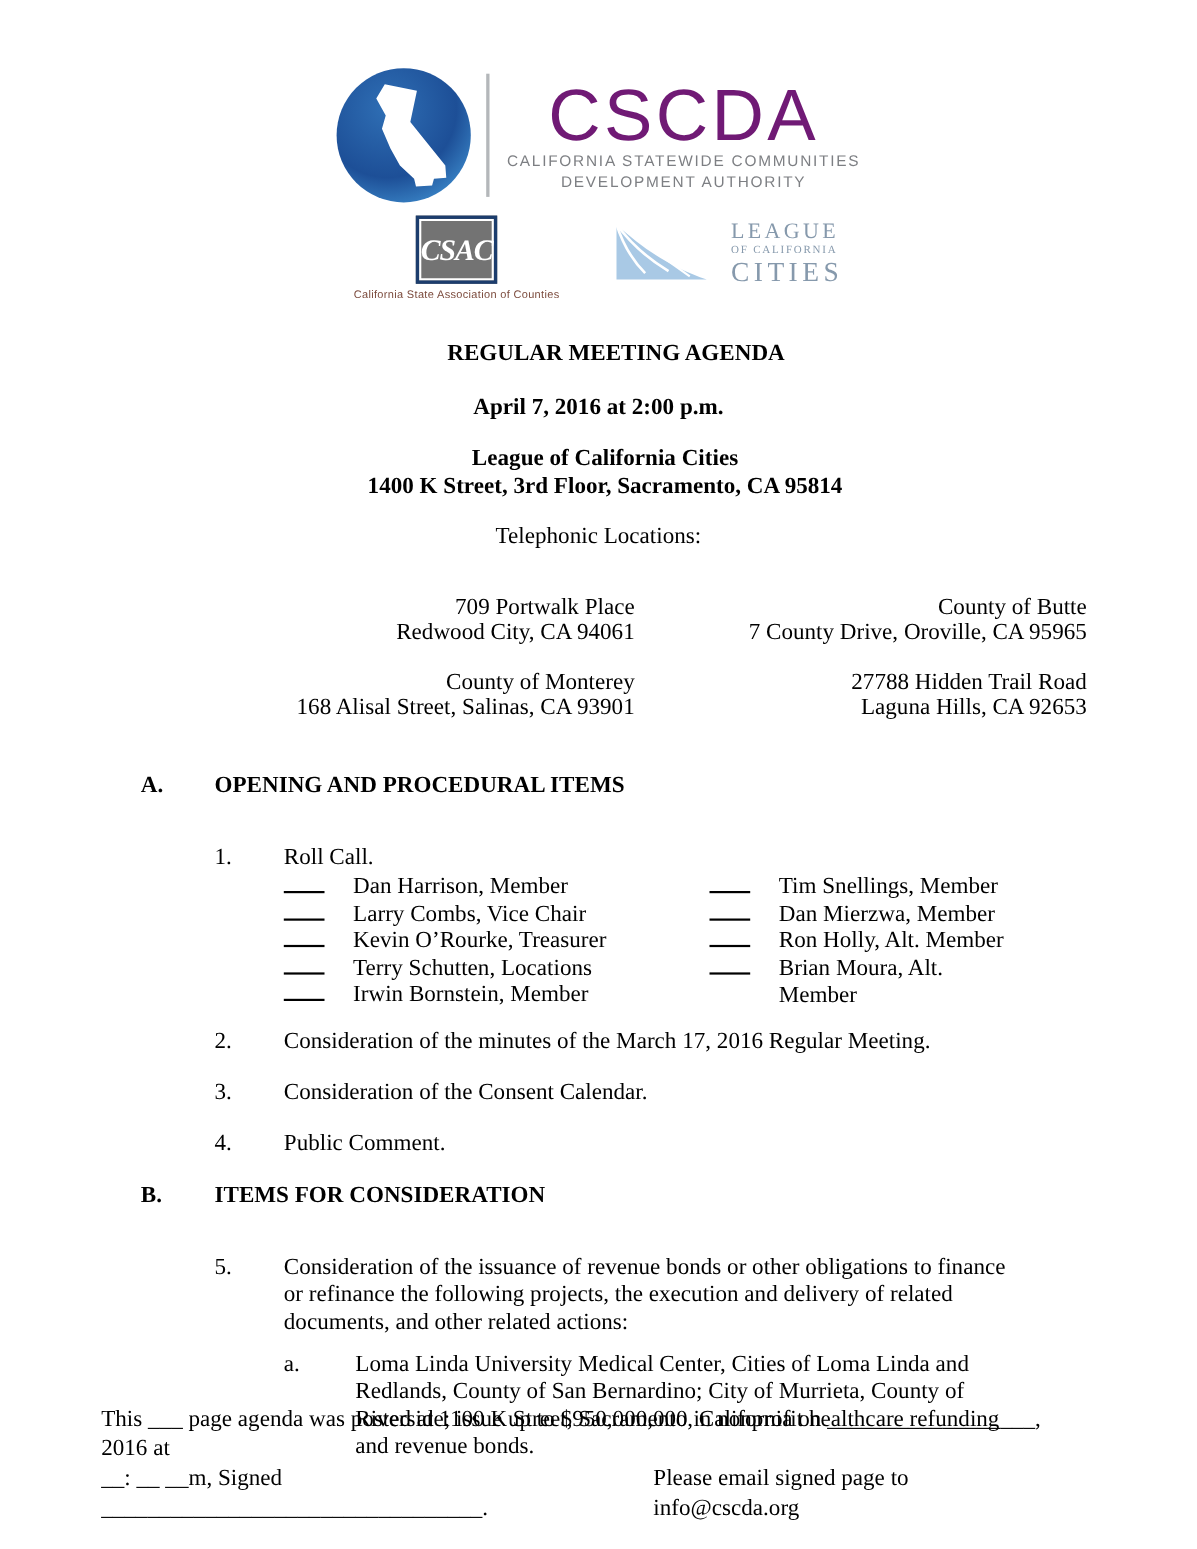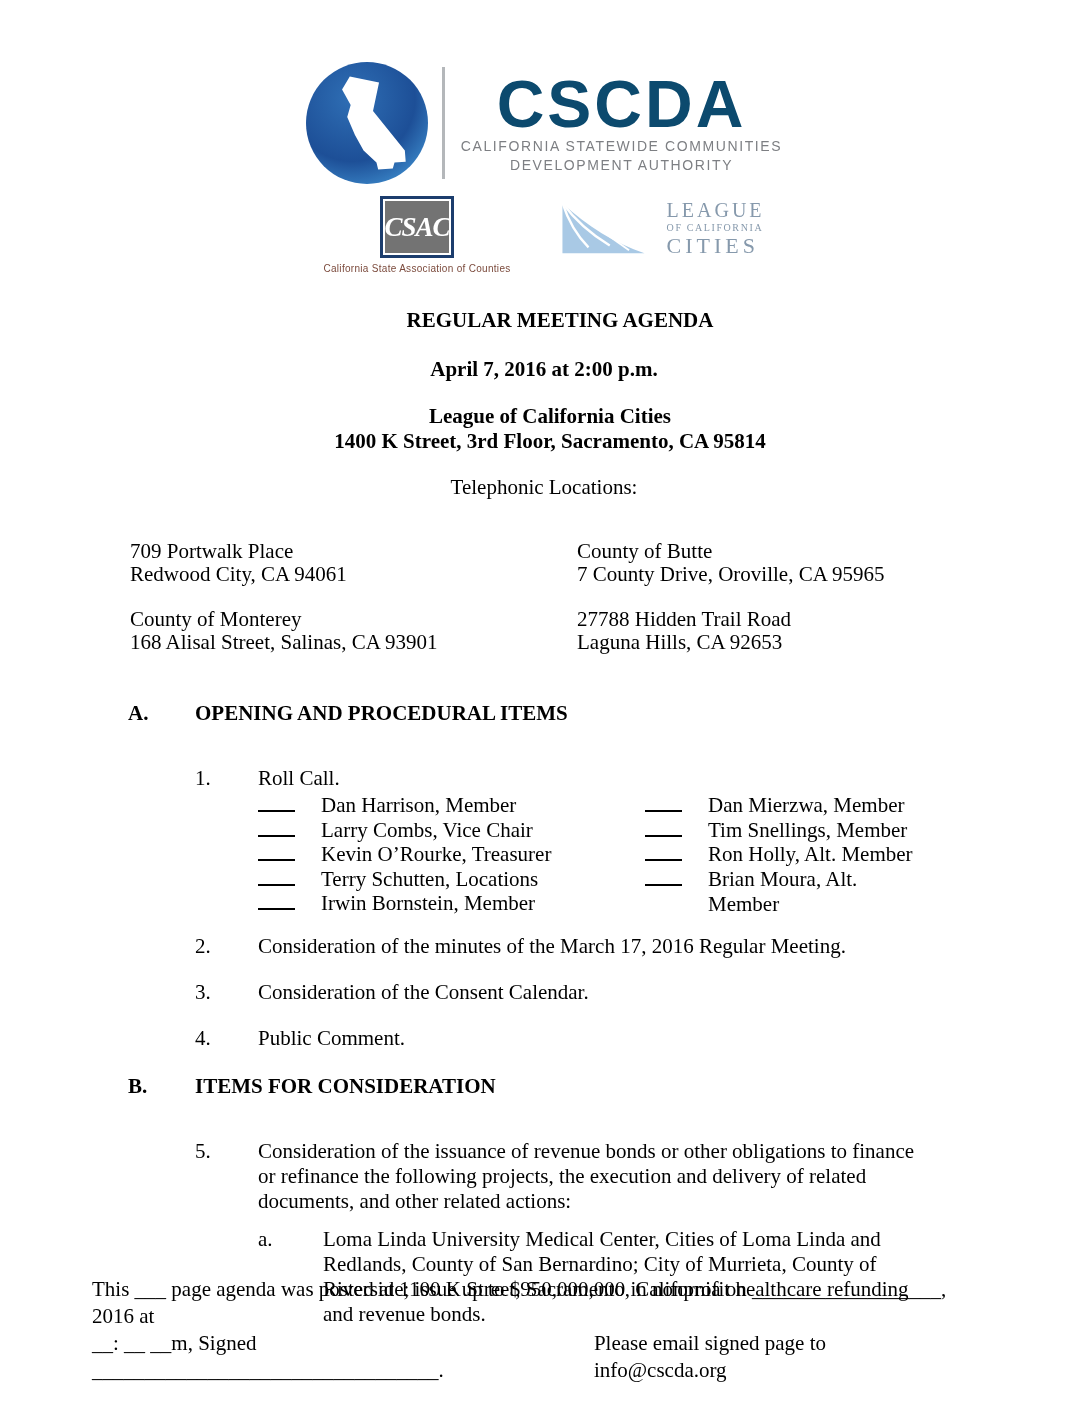--- a/index.html
+++ b/index.html
@@ -22,21 +22,21 @@
     background:radial-gradient(circle at 38% 30%, #2f6fb5 0%, #1d4f97 55%, #3f8fd0 88%, #79c0ea 100%);
     display:flex; align-items:center; justify-content:center;
     flex:0 0 auto;
   }
   .globe svg { width:86px; height:98px; }
   .logo-divider {
     width:3px; height:112px; background:#b4b7ba; margin:0 16px 0 14px; flex:0 0 auto;
   }
   .wordmark-block { font-family:"Liberation Sans", sans-serif; text-align:center; }
   .cscda-word {
-    font-size:66px; font-weight:bold; color:#0c4a6e; letter-spacing:3px; line-height:1.0;
+    font-size:66px; font-weight:normal; color:#701a75; letter-spacing:3px; line-height:1.0;
   }
   .cscda-sub { font-size:14px; color:#7d7f83; letter-spacing:1.6px; line-height:1.35; }
   
   .partners {
     display:flex; justify-content:center; align-items:flex-start; gap:48px; margin-top:12px;
   }
   .csac { text-align:center; }
   .csac-box {
     width:74px; height:62px; margin:0 auto;
     background:#737373; border:3px solid #1c3d6d;
@@ -49,32 +49,33 @@
   }
   .csac-caption {
     margin-top:5px; font-family:"Liberation Sans", sans-serif;
     font-size:10px; color:#7b4a3c; letter-spacing:0.3px;
   }
   .league { display:flex; align-items:center; gap:20px; padding-top:4px; }
   .league svg { width:88px; height:56px; }
   .league-text { font-family:"Liberation Serif", serif; color:#8699ac; text-align:left; }
   .league-l1 { font-size:20px; letter-spacing:3px; line-height:1; }
   .league-l2 { font-size:10px;  letter-spacing:1.6px; line-height:1.5; }
-  .league-l3 { font-size:22px; letter-spacing:4px; line-height:1; }
+  .league-l3 { font-size:25px; letter-spacing:4px; line-height:1; }
   
   .title-block { text-align:center; }
   .mt-title    { margin-top:34px; font-weight:bold;margin-left:32px; }
   .mt-datetime { margin-top:24px; font-weight:bold; }
   .mt-venue    { margin-top:22px; font-weight:bold; line-height:25px;padding-left:12px; }
   .mt-tel      { margin-top:21px; }
   
   .locations {
     margin-top:40px; padding-left:130px; padding-right:100px;
     display:grid; grid-template-columns:447px 1fr; row-gap:22px;
     line-height:23px;
+    text-align:right;
   }
   
   .agenda { padding-left:128px; padding-right:155px; }
   .sec-head { display:flex; font-weight:bold; }
   .sec-head .letter { width:67px; flex:0 0 auto; }
   .sec-a { margin-top:47px; }
   .sec-b { margin-top:23px; }
   .item { display:flex; margin-left:67px; line-height:25px; }
   .item .num { width:63px; flex:0 0 auto; }
   .item .txt { flex:1; }
@@ -202,25 +203,25 @@
             <span>Terry Schutten, Locations</span>
           </div>
         <div class="rc-row">
             <span class="rc-blank"></span>
             <span>Irwin Bornstein, Member</span>
           </div>
       </div>
       <div>
         <div class="rc-row">
             <span class="rc-blank"></span>
+            <span>Tim Snellings, Member</span>
+          </div>
+        <div class="rc-row">
+            <span class="rc-blank"></span>
             <span>Dan Mierzwa, Member</span>
-          </div>
-        <div class="rc-row">
-            <span class="rc-blank"></span>
-            <span>Tim Snellings, Member</span>
           </div>
         <div class="rc-row">
             <span class="rc-blank"></span>
             <span>Ron Holly, Alt. Member</span>
           </div>
         <div class="rc-row">
             <span class="rc-blank"></span>
             <span>Brian Moura, Alt. Member</span>
           </div>
       </div>

